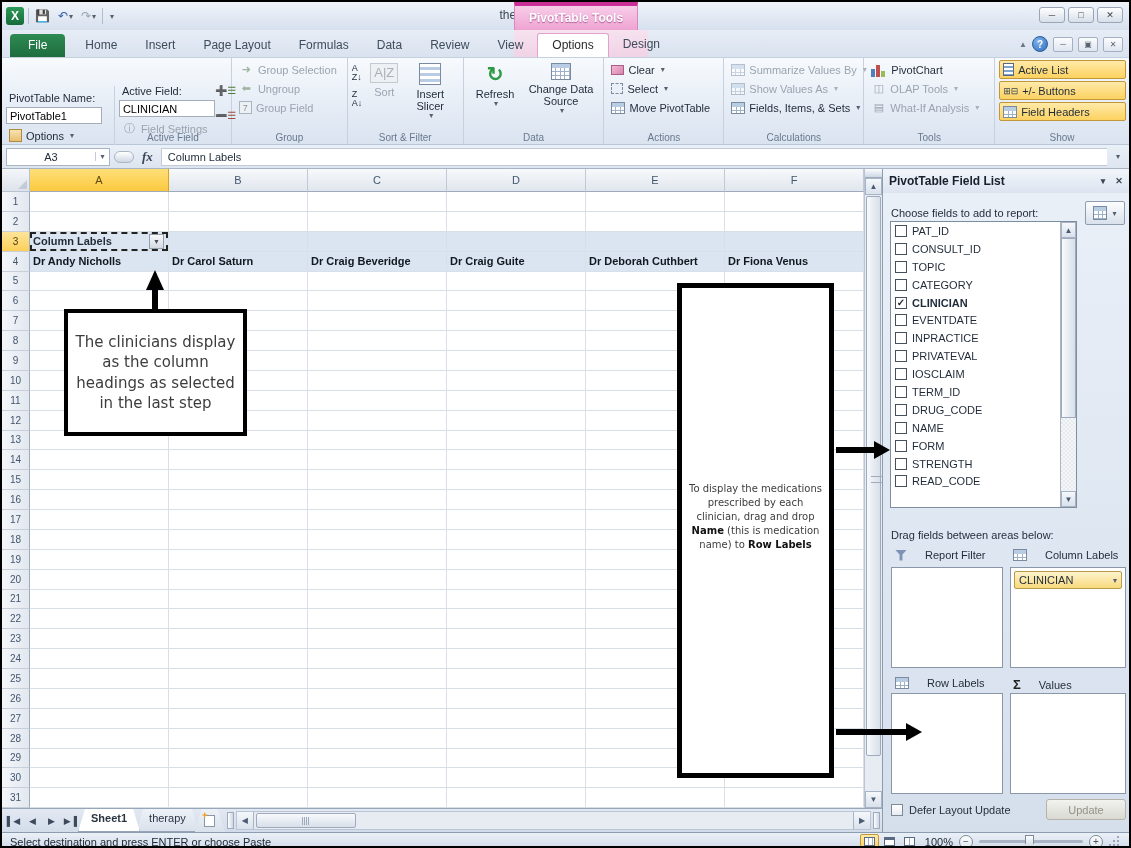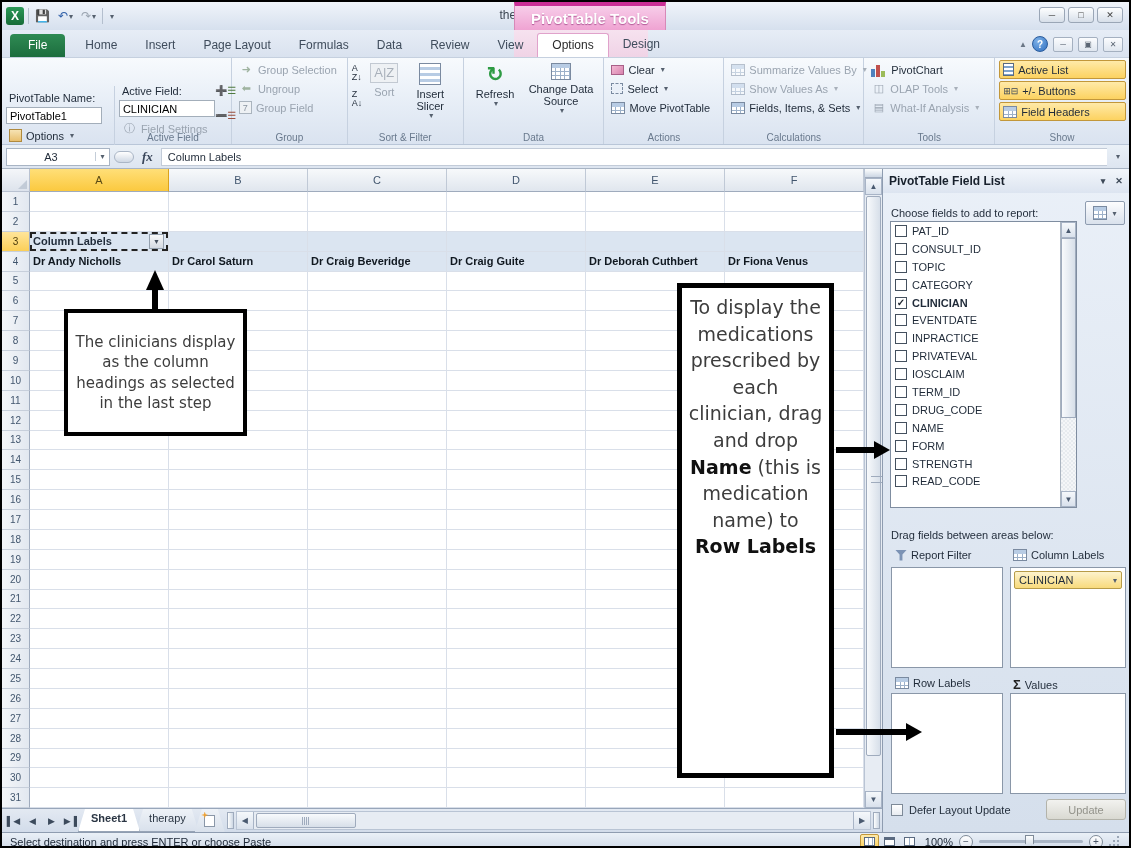--- a/index.html
+++ b/index.html
@@ -11,21 +11,21 @@
   .qat { position:absolute; left:4px; top:3px; display:flex; align-items:center; gap:4px; height:22px; }
   .qat .sep { width:1px; height:16px; background:#b4bfce; }
   .app-icon { width:18px; height:18px; background:linear-gradient(#2c9958,#166b38); border-radius:3px; color:#fff; font-weight:bold; font-size:12px; display:flex; align-items:center; justify-content:center; }
   .qbtn { display:flex; align-items:center; font-size:12px; color:#3a62a8; padding:0 2px; }
   .qbtn .dda { font-size:8px; color:#55606e; margin-left:1px; }
   .title-text { position:absolute; left:0; right:0; top:6px; text-align:center; font-size:12px; color:#3a4450; pointer-events:none; }
   .win-ctrl { position:absolute; right:6px; top:5px; display:flex; gap:3px; }
   .wbtn { width:26px; height:16px; border:1px solid #9aa6b6; border-radius:3px; background:linear-gradient(#fdfefe,#d7dfe9); font-size:9px; display:flex; align-items:center; justify-content:center; color:#444; }
 
   
-  .ctx-badge { position:absolute; left:512px; top:0; width:152px; height:28px; background:linear-gradient(#f7cde9,#efa3d2); border-left:1px solid #d789b8; border-right:1px solid #d789b8; border-top:4px solid #ca2f96; color:#fff; font-weight:bold; font-size:15px; display:flex; align-items:center; justify-content:center; text-shadow:0 1px 1px #b05795; }
+  .ctx-badge { position:absolute; left:512px; top:0; width:124px; height:28px; background:linear-gradient(#f7cde9,#efa3d2); border-left:1px solid #d789b8; border-right:1px solid #d789b8; border-top:4px solid #ca2f96; color:#fff; font-weight:bold; font-size:12px; display:flex; align-items:center; justify-content:center; text-shadow:0 1px 1px #b05795; }
 
   
   .tabrow { position:absolute; left:0; top:28px; width:100%; height:28px; background:linear-gradient(#e7edf6,#d9e2ef); border-bottom:1px solid #c5d0df; }
   .ctx-zone { position:absolute; left:512px; top:0; width:134px; height:27px; background:linear-gradient(#f6e2ef,#f0d3e6); }
   .tabstrip { position:absolute; left:8px; top:2px; display:flex; height:25px; align-items:flex-end; }
   .tab { padding:4px 14px 5px 14px; font-size:12px; color:#3f4c5c; }
   .tab.file { background:linear-gradient(#2f8b53,#1c6d3e); color:#fff; border-radius:4px 4px 0 0; padding:4px 18px 5px 18px; margin-right:6px; }
   .tab.active-ctx { background:#fff; border:1px solid #e0a2cb; border-bottom:none; border-radius:3px 3px 0 0; color:#2b2b2b; }
   .ribbon-ctrls { position:absolute; right:6px; top:6px; display:flex; gap:5px; align-items:center; }
   .mini-btn { width:20px; height:15px; border:1px solid #a4b0c0; border-radius:2px; background:linear-gradient(#fbfcfe,#dfe6ef); font-size:8px; color:#5a6573; display:flex; align-items:center; justify-content:center; }
@@ -84,21 +84,21 @@
   .vscroll { position:absolute; left:862px; top:167px; width:18px; height:639px; background:#e7ecf3; border-left:1px solid #b9c4d4; }
   .vsplit { height:9px; background:linear-gradient(#fdfefe,#cdd7e4); border-bottom:1px solid #9fabbd; }
   .sbtn { height:17px; background:linear-gradient(#f5f8fb,#d9e1ec); border:1px solid #a8b4c6; font-size:8px; color:#4a5a70; display:flex; align-items:center; justify-content:center; }
   .vthumb { position:absolute; left:1px; right:1px; top:27px; height:560px; background:linear-gradient(90deg,#f8fafc,#d7dfe9); border:1px solid #9fabbd; border-radius:2px; }
   .vthumb .grip { position:absolute; left:4px; right:4px; top:50%; height:7px; border-top:1px solid #9fabbd; border-bottom:1px solid #9fabbd; }
   .vdown { position:absolute; bottom:0; left:0; right:0; }
 
   
   .anno { position:absolute; background:#fff; border:4px solid #000; color:#3d3d3d; font-family:"DejaVu Sans",sans-serif; display:flex; align-items:center; justify-content:center; text-align:center; z-index:8; }
   .anno1 { left:62px; top:307px; width:183px; height:127px; font-size:15px; line-height:1.35; padding:2px; }
-  .anno2 { left:675px; top:281px; width:157px; height:495px; font-size:19px; line-height:1.4; padding:6px; border-width:5px; align-items:flex-start; }
+  .anno2 { left:675px; top:281px; width:157px; height:495px; font-size:10px; line-height:1.4; padding:6px; border-width:5px; align-items:center; }
   .anno2-inner { margin-bottom:28px; }
   .arrow-line-v { position:absolute; left:150px; top:288px; width:6px; height:20px; background:#000; z-index:9; }
   .arrow-head-up { position:absolute; left:144px; top:268px; width:0; height:0; border-left:9px solid transparent; border-right:9px solid transparent; border-bottom:20px solid #000; z-index:9; }
   .arrow-line-h { position:absolute; height:6px; background:#000; z-index:9; }
   .ah-right { position:absolute; width:0; height:0; border-top:9px solid transparent; border-bottom:9px solid transparent; border-left:16px solid #000; z-index:9; }
 
   
   .pane { position:absolute; left:880px; top:167px; width:251px; height:663px; background:linear-gradient(#eaf0f8,#d5dfec); border-left:1px solid #8e9cb0; }
   .pane-title { height:24px; display:flex; align-items:center; padding:0 6px; font-size:12px; font-weight:bold; color:#17202c; background:linear-gradient(#f2f6fb,#dce4f0); }
   .pane-title .sp { flex:1; }
@@ -108,21 +108,21 @@
   .layout-btn { width:40px; height:24px; border:1px solid #8e9cb0; border-radius:2px; background:linear-gradient(#fdfdfe,#d9e1ec); display:flex; align-items:center; justify-content:center; gap:3px; }
   .fields-box { position:absolute; left:7px; top:52px; width:187px; height:287px; background:#fff; border:1px solid #7f8da0; overflow:hidden; }
   .fitem { height:17.9px; display:flex; align-items:center; gap:5px; padding-left:4px; font-size:11px; }
   .fitem .cb { width:12px; height:12px; border:1px solid #44505e; background:#fff; font-size:10px; line-height:10px; text-align:center; color:#1a222c; flex:0 0 auto; }
   .fitem.checked { font-weight:bold; }
   .fscroll { position:absolute; right:0; top:0; width:16px; height:100%; background:repeating-conic-gradient(#f4f6f8 0 25%,#e7ebef 0 50%) 0 0/4px 4px; border-left:1px solid #aab4c0; }
   .fscroll .sbtn { height:16px; }
   .fthumb { position:absolute; left:0px; right:0px; top:16px; height:180px; background:linear-gradient(90deg,#f8fafc,#d7dfe9); border:1px solid #9fabbd; }
   .fdown { position:absolute; bottom:0; left:0; right:0; }
   .drag-label { position:absolute; left:8px; top:360px; font-size:11px; }
-  .area-label { position:absolute; display:flex; align-items:center; gap:4px; font-size:11px; }
+  .area-label { position:absolute; display:flex; align-items:center; gap:18px; font-size:11px; }
   .funnel { width:12px; height:11px; background:#7c93b5; clip-path:polygon(0 0,100% 0,62% 45%,62% 100%,38% 100%,38% 45%); }
   .sigma { font-size:13px; font-weight:bold; color:#222; }
   .area-box { position:absolute; width:112px; height:101px; background:#fff; border:1px solid #8a97a8; padding:3px; }
   .chip { height:18px; background:linear-gradient(#fdf3cd,#f8da7c); border:1px solid #b79b48; border-radius:2px; display:flex; align-items:center; padding:0 4px; font-size:11px; }
   .chip .sp { flex:1; }
   .defer-row { position:absolute; left:8px; top:630px; width:235px; display:flex; align-items:center; gap:6px; }
   .defer-row .cb { width:12px; height:12px; border:1px solid #7e8a98; background:linear-gradient(#fff,#e8ecf1); }
   .defer-row .txt { flex:1; font-size:11px; }
   .update-btn { width:80px; height:21px; border:1px solid #b3b3aa; border-radius:3px; background:linear-gradient(#f2f2ef,#d9d9d2); color:#93938b; font-size:11px; display:flex; align-items:center; justify-content:center; }
 

